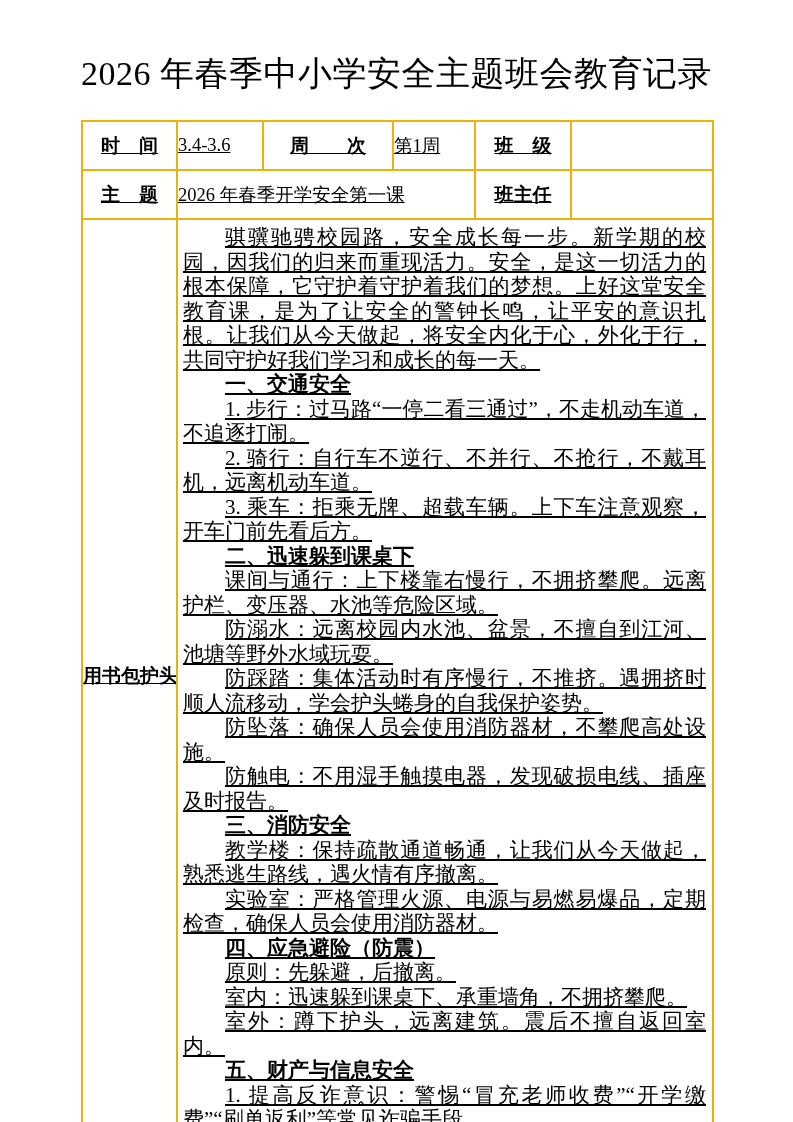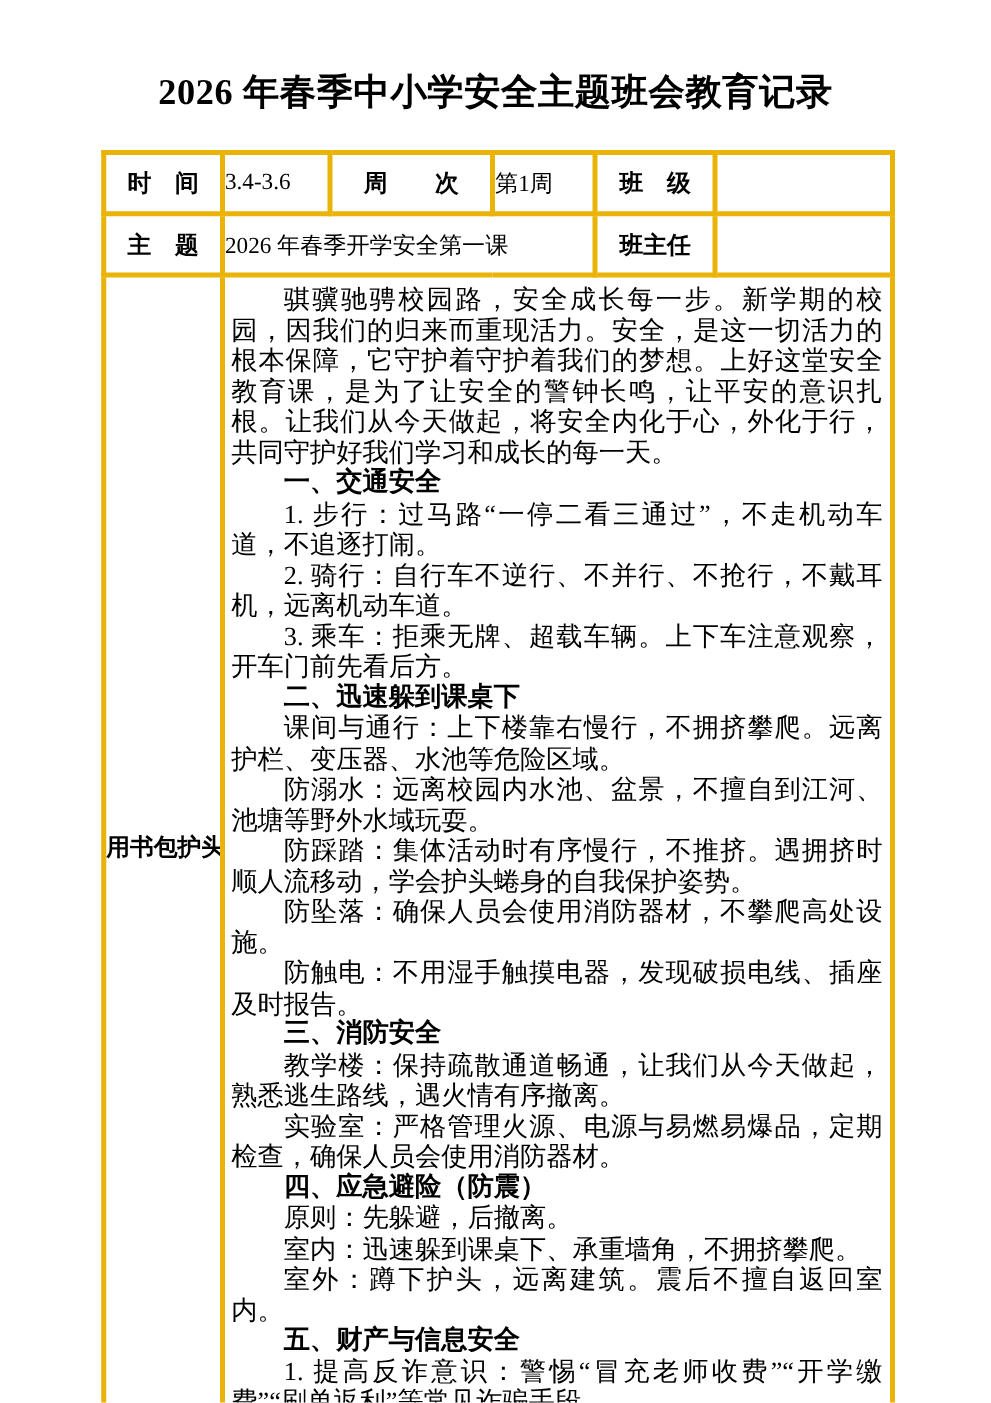--- a/index.html
+++ b/index.html
@@ -13,36 +13,37 @@
   }
   .page {
     position: relative;
     width: 793px;
     height: 1122px;
     background: #fff;
   }
   .doc-title {
     margin: 56px 40px 0 40px;
     text-align: center;
-    font-size: 29px;
-    font-weight: bold;
+    font-size: 34px;
+    font-weight: normal;
     line-height: 36px;
     font-family: "Liberation Serif", "DejaVu Serif", serif;
     letter-spacing: 0.5px;
     white-space: nowrap;
   }
   table.record {
     border-collapse: collapse;
     table-layout: fixed;
     width: 631px;
     margin: 28px 0 0 81px;
   }
   table.record td {
-    border: 4px solid #eab308;
+    border: 2px solid #eab308;
     overflow: hidden;
+    text-decoration: underline;
   }
   tr.info-row { height: 49px; }
   tr.content-row { height: 881px; }
   .label-cell {
     font-family: "Liberation Sans", "DejaVu Sans", sans-serif;
     font-weight: bold;
     font-size: 19px;
     text-align: center;
     vertical-align: middle;
     white-space: nowrap;

